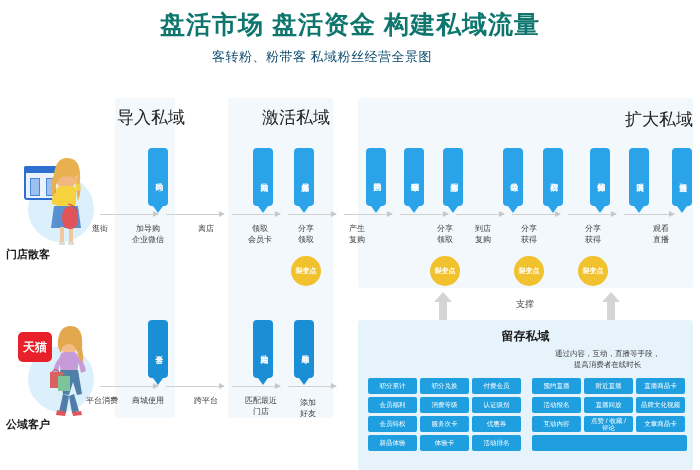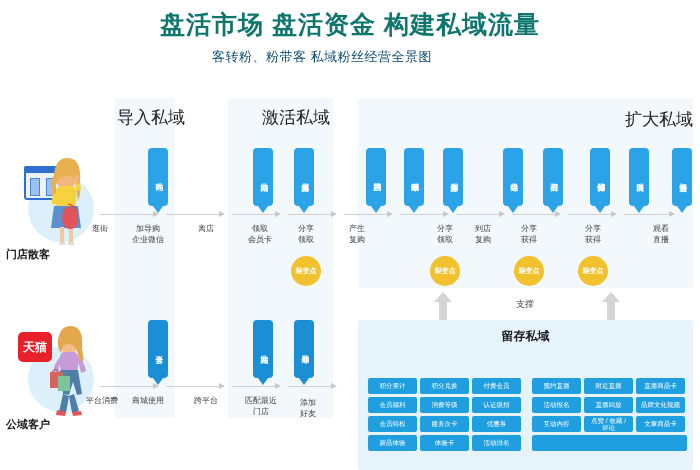--- a/index.html
+++ b/index.html
@@ -287,20 +287,22 @@
   <div class="cap" style="left:78px;top:396px;width:48px;">平台消费</div>
   <div class="cap" style="left:126px;top:396px;width:44px;">商城使用</div>
   <div class="cap" style="left:185px;top:396px;width:42px;">跨平台</div>
   <div class="cap" style="left:239px;top:396px;width:44px;">匹配最近
 门店</div>
   <div class="cap" style="left:287px;top:398px;width:42px;">添加
 好友</div>
 
   <div id="retain-panel" style="left:358px;top:320px;width:335px;height:150px;">
     <div class="retain-title" style="top:8px;">留存私域</div>
+    <div class="retain-desc" style="left:172px;top:28px;width:155px;">通过内容，互动，直播等手段，
+提高消费者在线时长</div>
 
     <div class="chipgrid" style="left:10px;top:58px;width:157px;">
       <div class="chip">积分累计</div>
       <div class="chip">积分兑换</div>
       <div class="chip">付费会员</div>
       <div class="chip">会员福利</div>
       <div class="chip">消费等级</div>
       <div class="chip">认证级别</div>
       <div class="chip">会员特权</div>
       <div class="chip">服务次卡</div>

